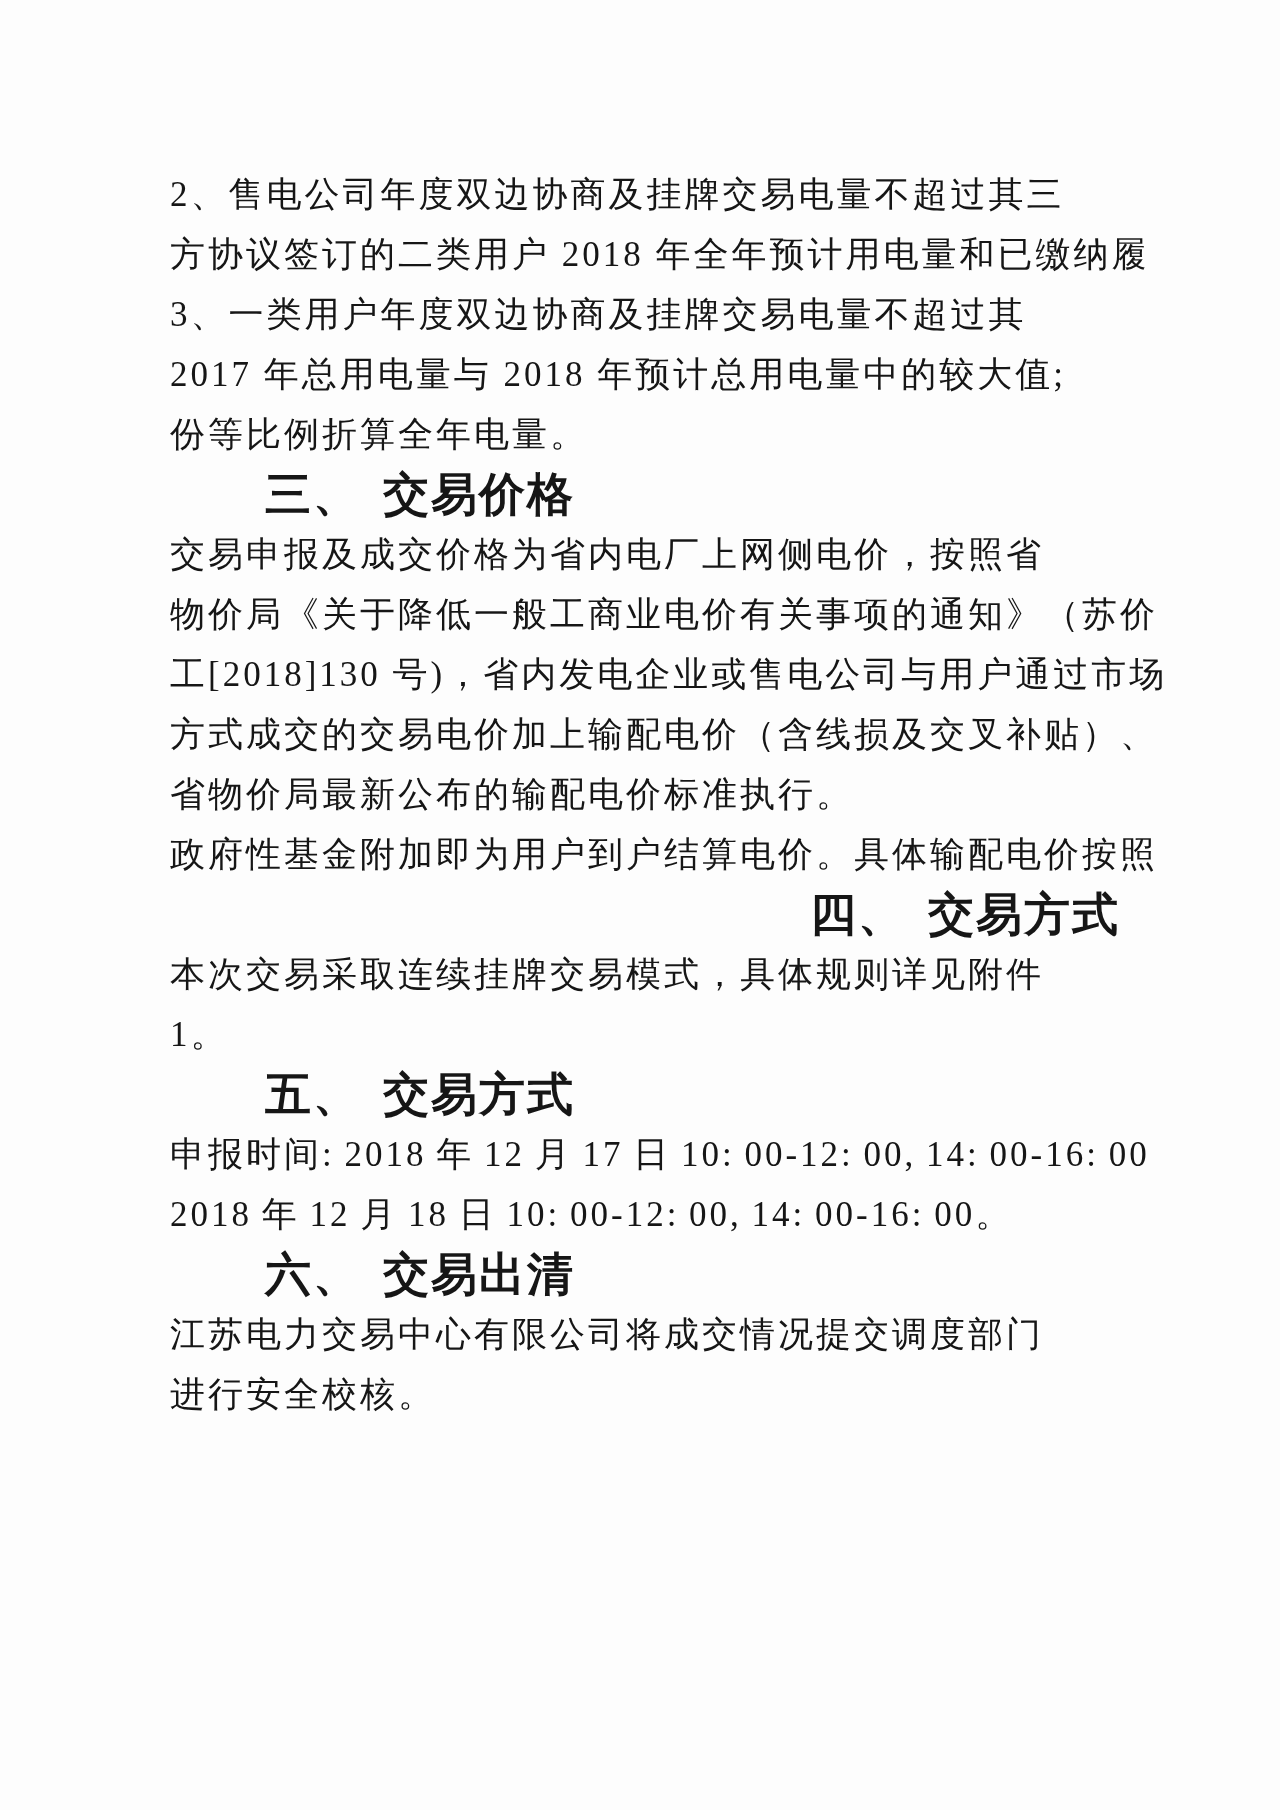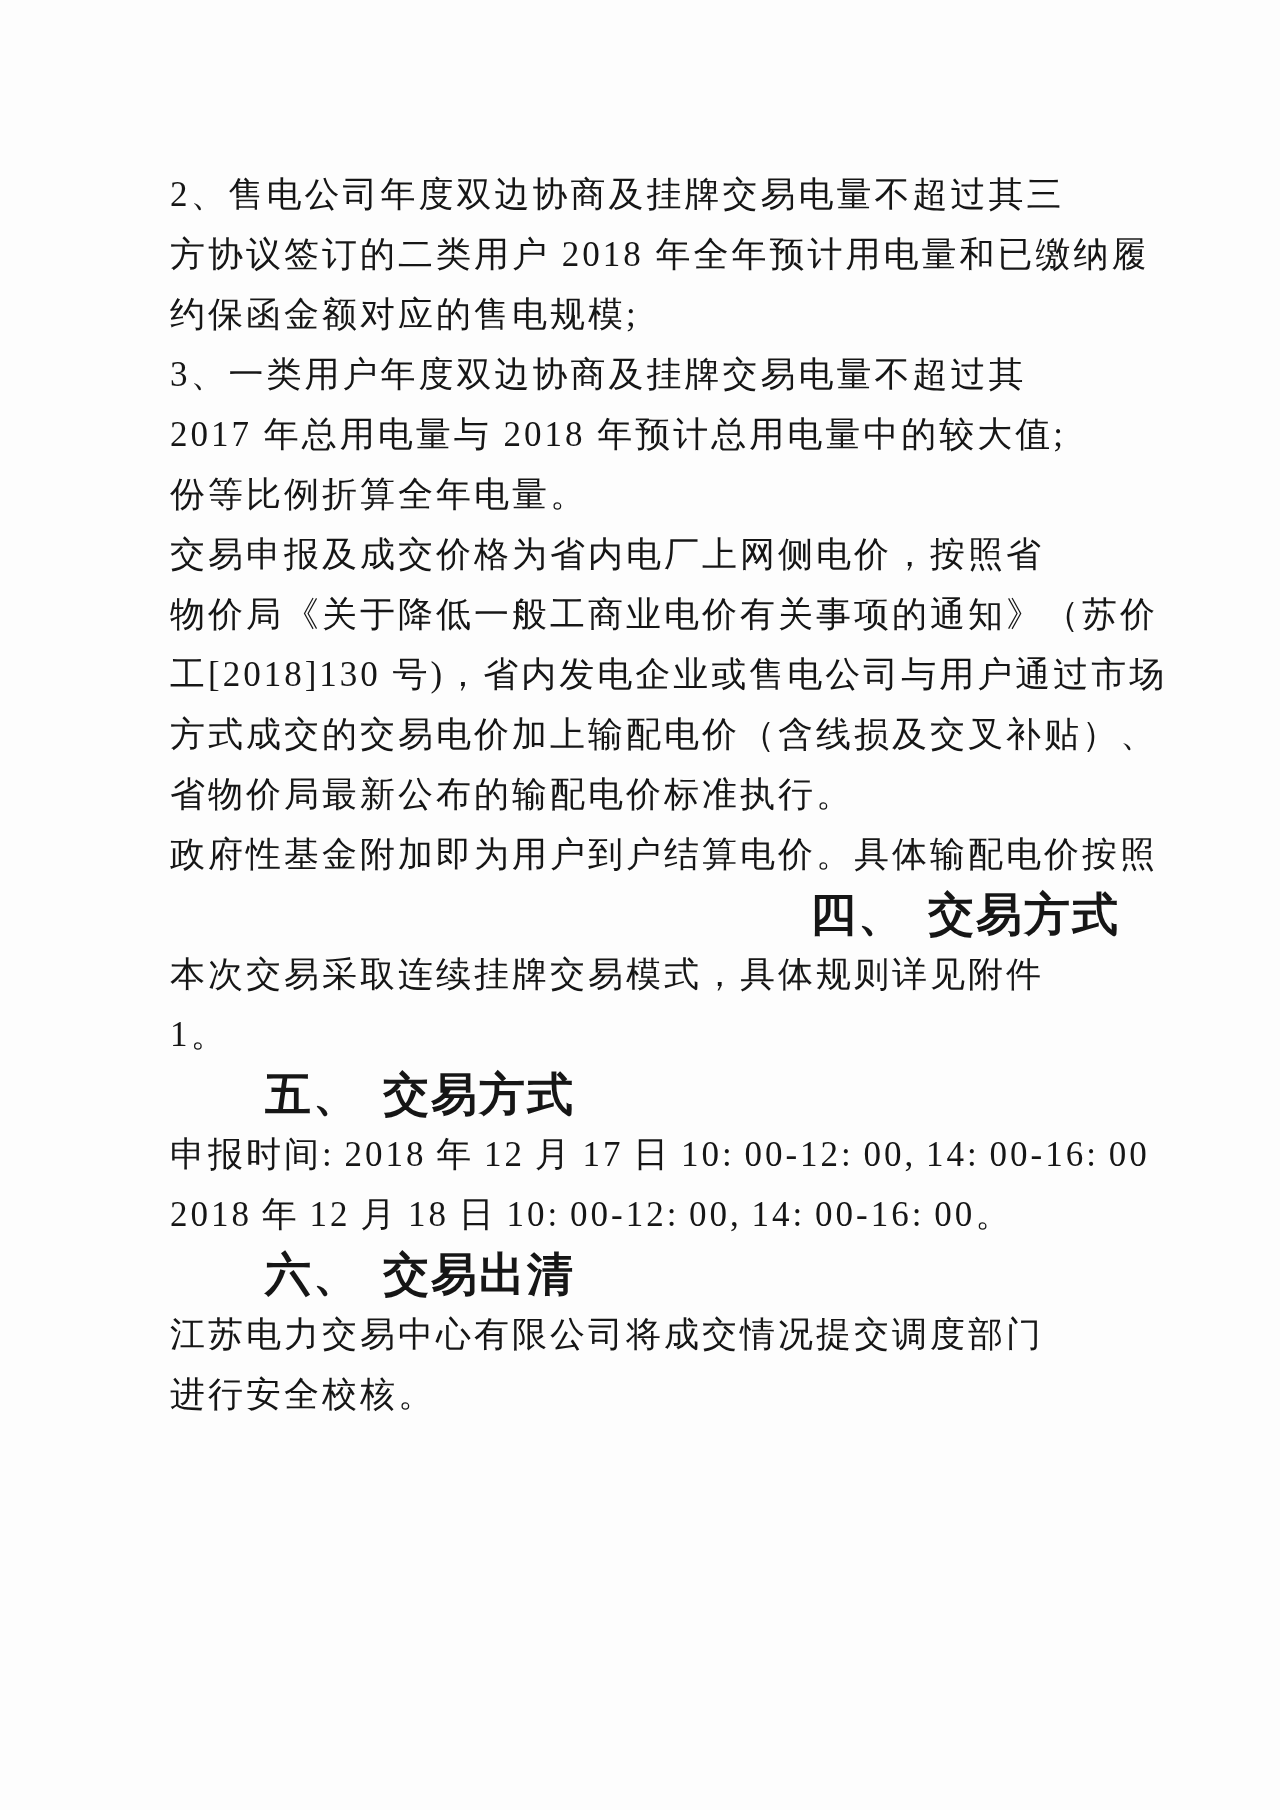--- a/index.html
+++ b/index.html
@@ -65,27 +65,29 @@
   }
 </style>
 </head>
 <body>
 
 <div class="page">
   <div class="doc-body">
 
     <p class="line ind-num">2、售电公司年度双边协商及挂牌交易电量不超过其三</p>
     <p class="line">方协议签订的二类用户 2018 年全年预计用电量和已缴纳履</p>
-    <p class="line">约保函金额对应的售电规模;</p>
 
     <p class="line ind-num">3、一类用户年度双边协商及挂牌交易电量不超过其</p>
     <p class="line gap-before-sm">2017 年总用电量与 2018 年预计总用电量中的较大值;</p>
 
     <p class="line">份等比例折算全年电量。</p>
 
+    <p class="heading">
+      <span>三、</span><span class="h-gap"></span><span>交易价格</span>
+    </p>
 
     <p class="line ind-para">交易申报及成交价格为省内电厂上网侧电价，按照省</p>
     <p class="line">物价局《关于降低一般工商业电价有关事项的通知》（苏价</p>
     <p class="line">工[2018]130 号)，省内发电企业或售电公司与用户通过市场</p>
     <p class="line">方式成交的交易电价加上输配电价（含线损及交叉补贴）、</p>
     <p class="line">省物价局最新公布的输配电价标准执行。</p>
     <p class="line">政府性基金附加即为用户到户结算电价。具体输配电价按照</p>
 
     <p class="heading pull-up">
       <span>四、</span><span class="h-gap"></span><span>交易方式</span>

